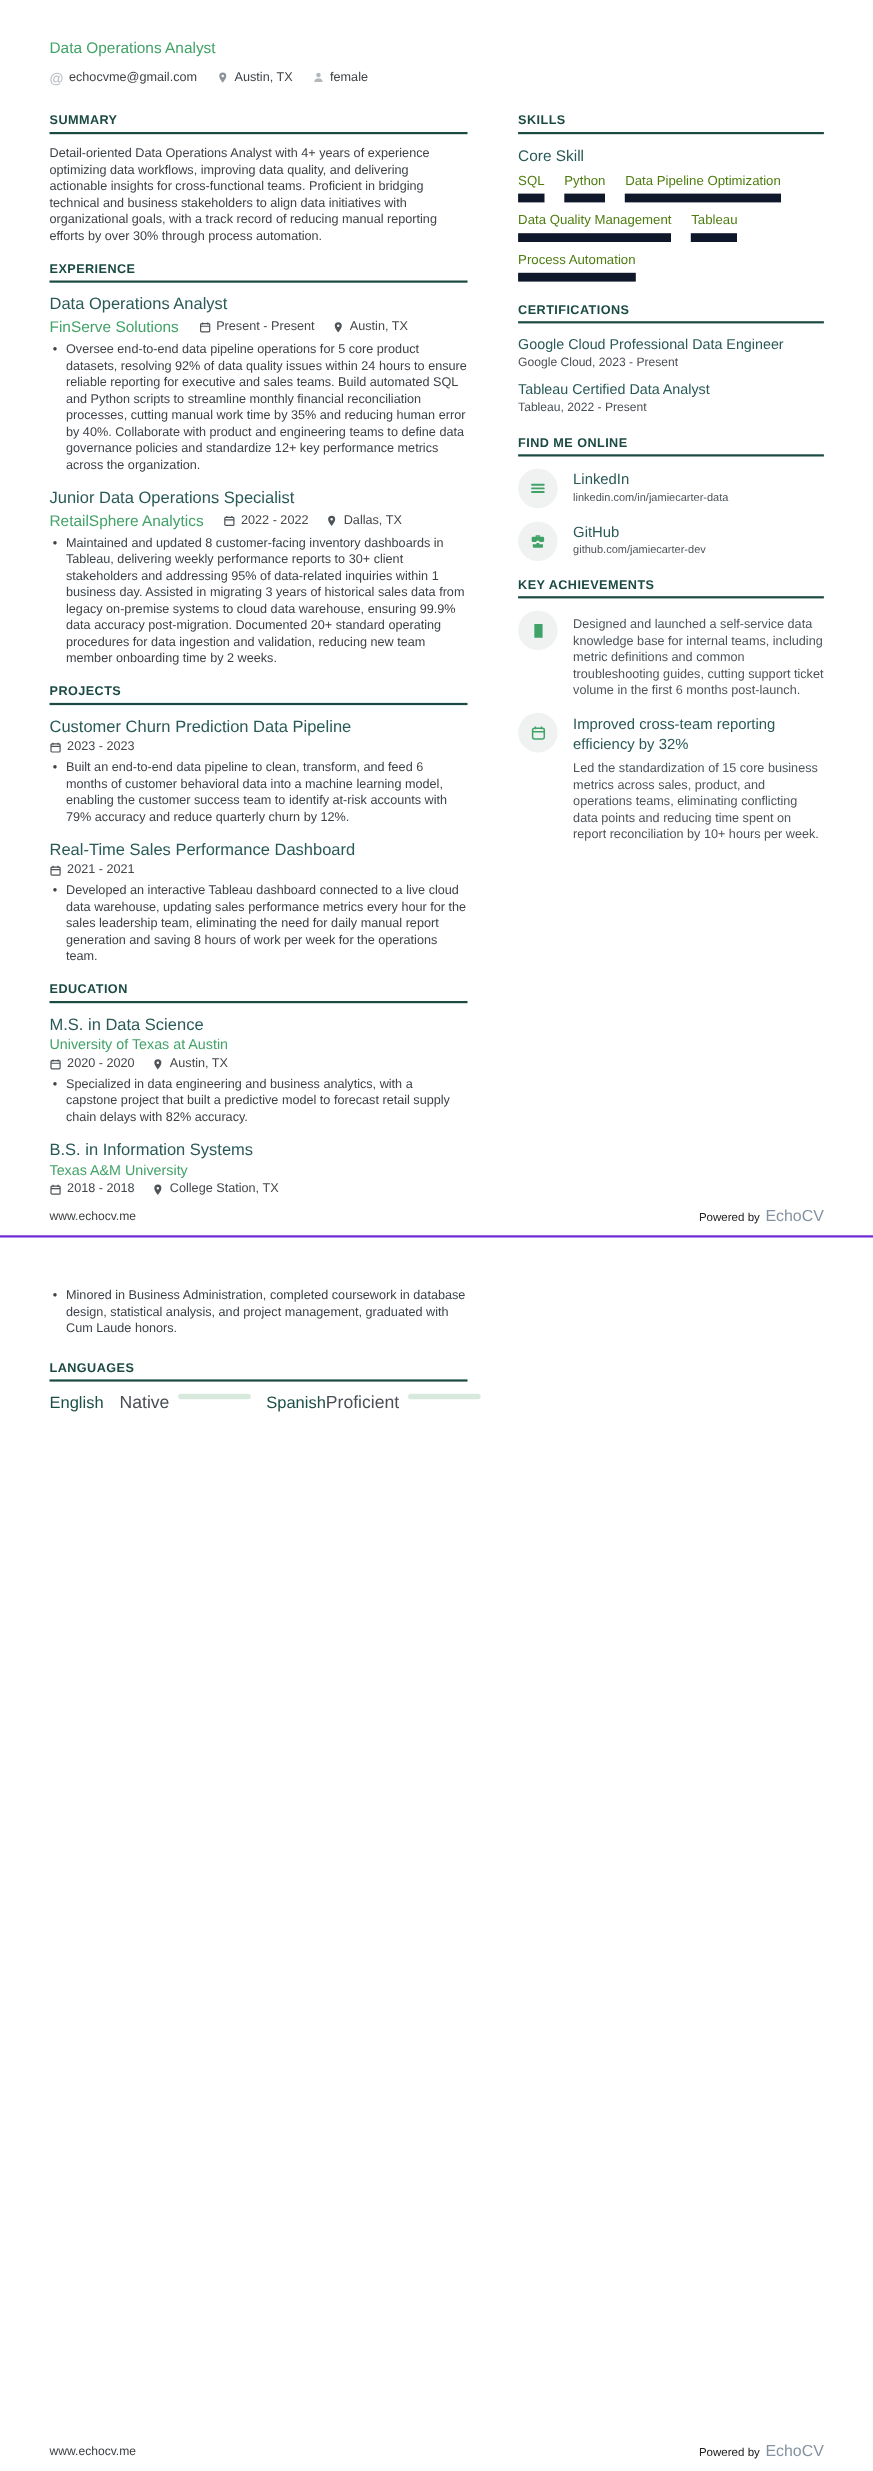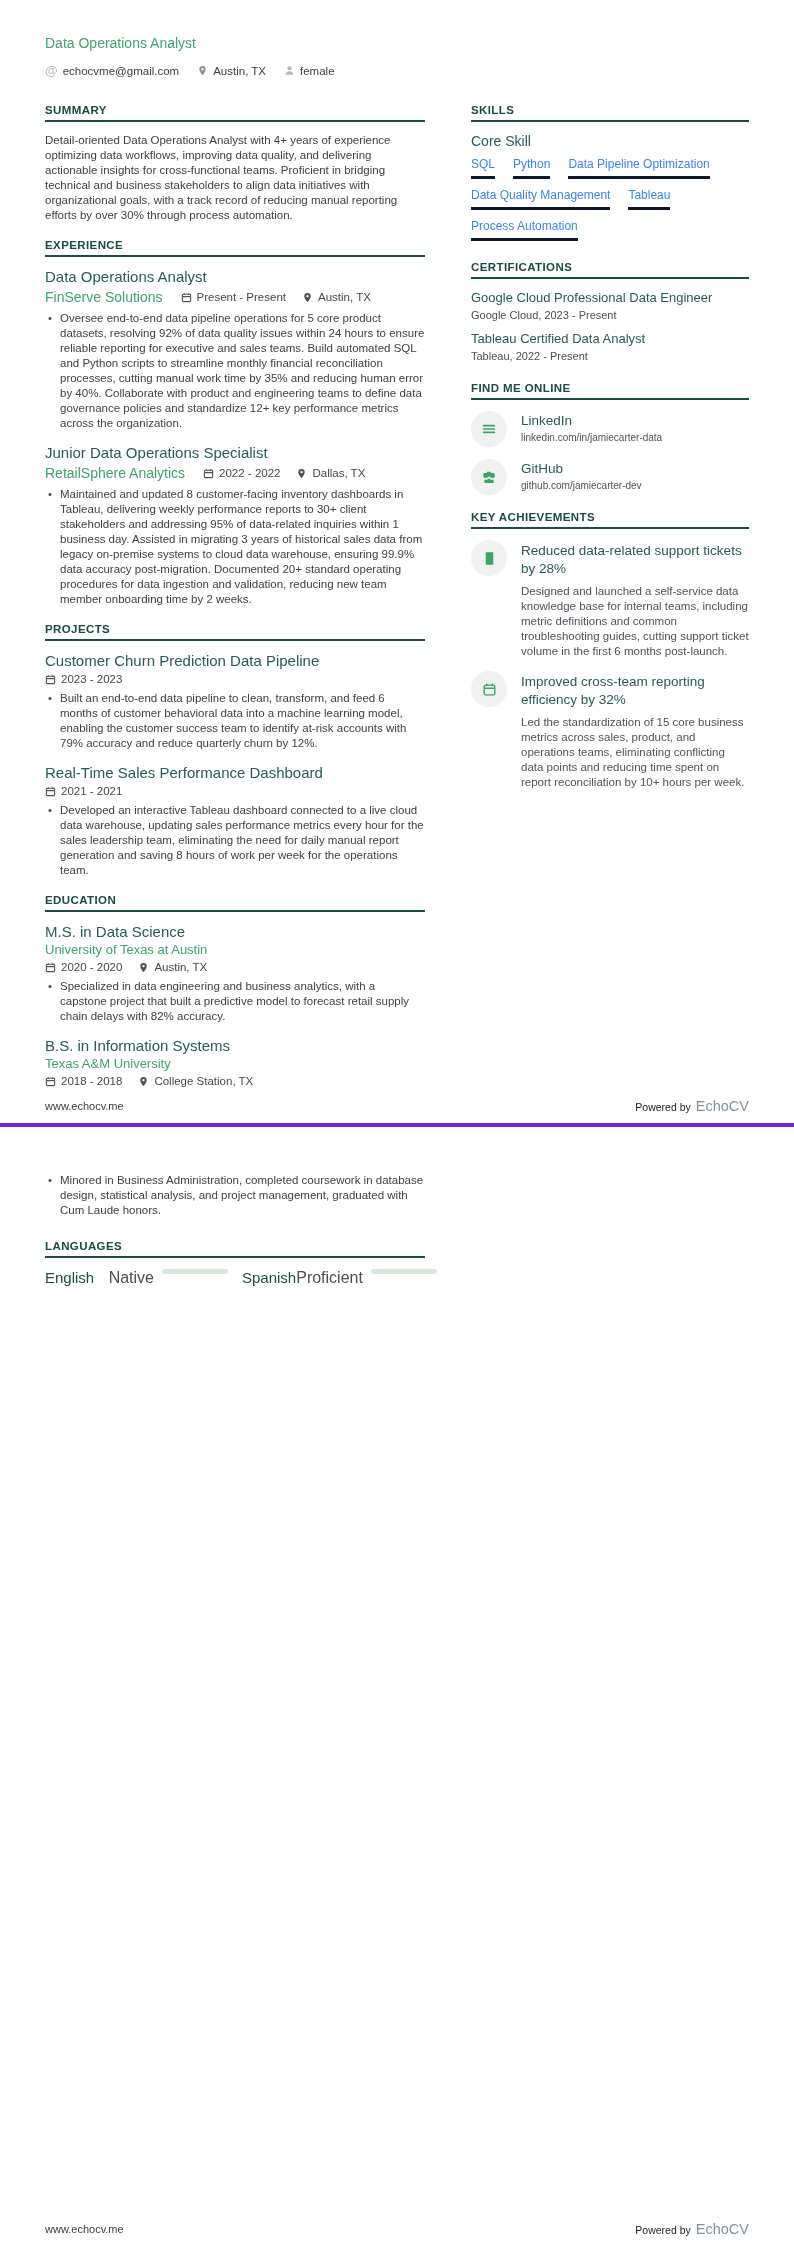--- a/index.html
+++ b/index.html
@@ -1,18 +1,18 @@
 <!DOCTYPE html>
 <html><head>
 <meta charset="utf-8">
 <style>
   * { margin:0; padding:0; box-sizing:border-box; }
   html,body { width:794px; background:#fff; font-family:"Liberation Sans","DejaVu Sans",sans-serif; color:#3d4247; }
   .page { width:794px; height:1123px; background:#fff; position:relative; padding:30px 45px 0 45px; overflow:hidden; }
-  .page2 { border-top:4px solid #6d28d9; padding-top:46px; }
+  .page2 { border-top:2px solid #6d28d9; padding-top:46px; }
 
   
   h1.name { font-size:31px; font-weight:600; color:#1e4f3a; letter-spacing:0.2px; margin-top:6px; }
   .job-title { font-size:14px; color:#42a268; margin-top:5px; font-weight:500; }
   .contact-row { display:flex; align-items:center; gap:18px; margin-top:12px; font-size:11.5px; color:#3f4245; }
   .contact-item { display:flex; align-items:center; gap:5px; }
   .at-glyph { color:#bcc1c6; font-size:13px; font-weight:700; }
   .icon-grey { color:#8d939a; display:inline-flex; }
   .icon-grey svg { display:block; }
 
@@ -31,21 +31,21 @@
   .company { font-size:14px; color:#42a268; font-weight:500; margin-right:2px; }
   .school { font-size:13px; color:#42a268; font-weight:500; margin-top:2px; }
   .meta { display:flex; align-items:center; gap:5px; font-size:11.5px; color:#44484c; }
   .meta svg { display:block; color:#4e5357; }
   .bullet { position:relative; padding-left:15px; margin-top:6px; font-size:11.5px; line-height:15px; color:#3d4247; }
   .bullet::before { content:"•"; position:absolute; left:3px; top:0; color:#3d4247; }
 
   
   .skill-group-title { font-size:14px; color:#2a5a58; font-weight:500; margin-bottom:8px; }
   .skills-wrap { display:flex; flex-wrap:wrap; column-gap:18px; row-gap:9px; }
-  .skill { font-size:12px; color:#3b82f6; padding-bottom:5px; border-bottom:3px solid #0f172a; }
+  .skill { font-size:12px; color:#4d7c0f; padding-bottom:5px; border-bottom:8px solid #0f172a; }
 
   .cert { margin-bottom:10px; }
   .cert-title { font-size:13px; color:#2a5a58; font-weight:500; }
   .cert-meta { font-size:11px; color:#4a4f55; margin-top:4px; }
 
   .link-item, .ach-item { display:flex; gap:14px; margin-bottom:12px; }
   .circle-icon { width:36px; height:36px; border-radius:50%; background:#f0f2f2; flex:none; display:flex; align-items:center; justify-content:center; color:#3fa368; }
   .link-label { font-size:13.5px; color:#2a5a58; font-weight:500; margin-top:2px; }
   .link-url { font-size:10px; color:#4d545a; margin-top:4px; }
   .ach-title { font-size:13.5px; color:#2a5a58; font-weight:500; line-height:18px; margin-top:2px; }
@@ -309,21 +309,20 @@
       <section style="">
         <h2 class="sec">KEY ACHIEVEMENTS</h2>
 
         <div class="ach-item">
           <span class="circle-icon">
             <svg width="15" height="15" viewBox="0 0 24 24" fill="currentColor">
                 <path d="M6 2h12v20H6V2zm3 3h2.5v2.5H9V5zm3.5 0H15v2.5h-2.5V5zM9 9h2.5v2.5H9V9zm3.5 0H15v2.5h-2.5V9zM9 13h2.5v2.5H9V13zm3.5 0H15v2.5h-2.5V13zM10.5 18h3v4h-3v-4z"></path>
               </svg>
           </span>
           <span>
-            <div class="ach-title">Reduced data-related support tickets by 28%</div>
             <div class="ach-desc">Designed and launched a self-service data knowledge base for internal teams, including metric definitions and common troubleshooting guides, cutting support ticket volume in the first 6 months post-launch.</div>
           </span>
         </div>
 
         <div class="ach-item">
           <span class="circle-icon">
             <svg width="15" height="15" viewBox="0 0 24 24" fill="none" stroke="currentColor" stroke-width="2.2">
                 <rect x="3.5" y="5" width="17" height="15.5" rx="2.5"></rect>
                 <path d="M7.5 2.5v4M16.5 2.5v4M3.5 10h17"></path>
               </svg>

